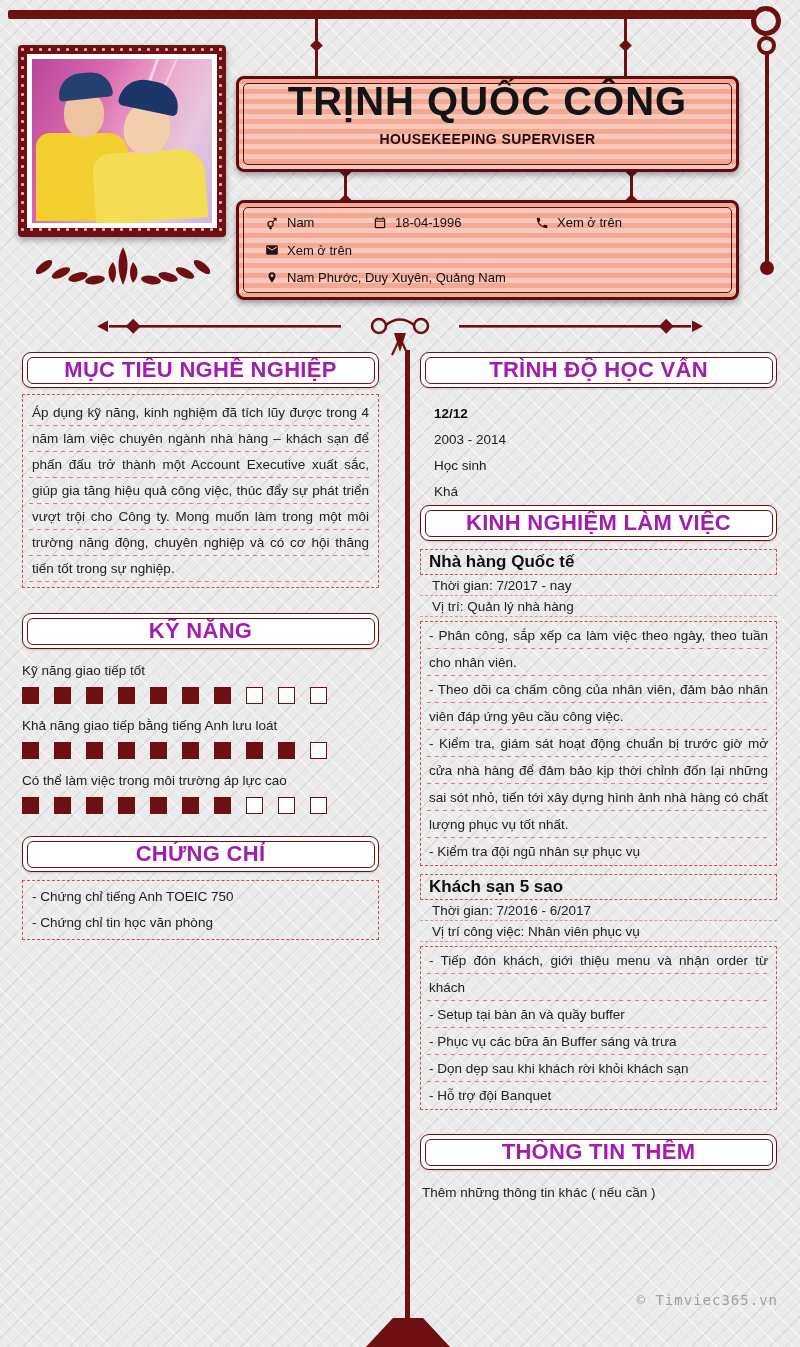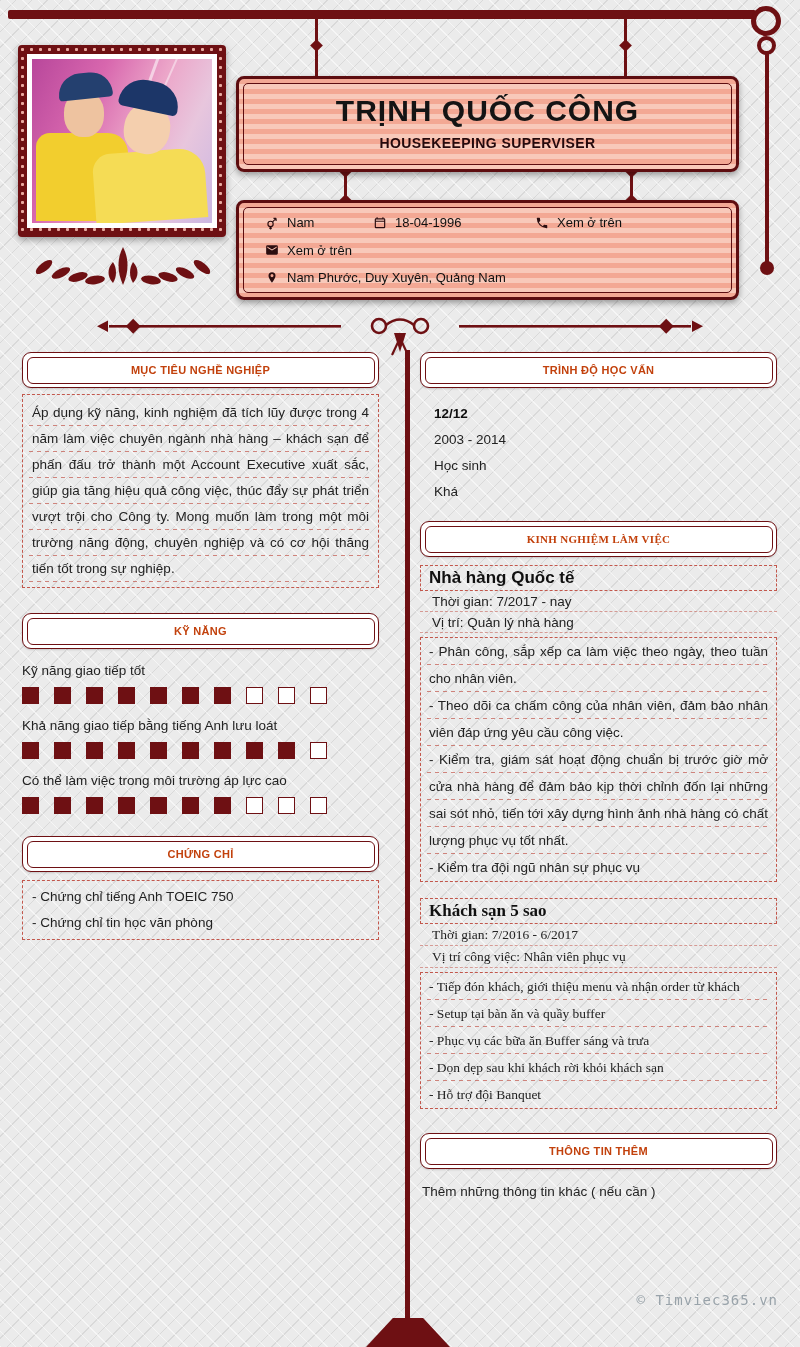--- a/index.html
+++ b/index.html
@@ -47,54 +47,54 @@
   .p2body{left:62px;top:92px;width:112px;height:70px;background:#f5dc55;border-radius:18px 26px 0 0;transform:rotate(-4deg);}
   .laurel{position:absolute;left:28px;top:242px;width:190px;height:48px;}
   
   .plaque{
     position:absolute;box-sizing:border-box;
     background:repeating-linear-gradient(180deg,#f3a894 0 5px,#f8c9ba 5px 10px);
     border:3px solid #5d0d10;border-radius:8px;box-shadow:0 3px 6px rgba(0,0,0,.35);
   }
   .plaque::after{content:"";position:absolute;inset:4px;border:1.5px solid #5d0d10;border-radius:5px;pointer-events:none;}
   .name-plaque{left:236px;top:76px;width:503px;height:96px;text-align:center;}
-  .cand-name{margin-top:15px;font-size:30px;font-weight:bold;letter-spacing:1px;color:#141414;}
+  .cand-name{font-size:40px;font-weight:bold;letter-spacing:1px;color:#141414;}
   .cand-title{margin-top:7px;font-size:14px;font-weight:bold;letter-spacing:.4px;color:#24090c;}
   .info-plaque{left:236px;top:200px;width:503px;height:100px;padding:12px 26px;display:flex;flex-direction:column;justify-content:space-between;}
   .info-row{display:flex;align-items:center;font-size:13px;color:#101010;}
   .info-item{display:flex;align-items:center;gap:8px;}
   .w1{width:108px;} .w2{width:162px;}
   .ic{width:14px;height:14px;color:#2b0e10;fill:currentColor;flex:0 0 auto;}
   
   .divider{position:absolute;left:95px;top:312px;width:610px;height:46px;}
   .center-line{position:absolute;left:405px;top:350px;width:5px;height:968px;background:#6e1013;}
   .bottom-cap{position:absolute;left:366px;top:1318px;width:84px;height:29px;background:#6e1013;
     clip-path:polygon(32% 0,68% 0,100% 100%,0 100%);}
   
   .col{position:absolute;top:352px;width:357px;}
   .col-left{left:22px;} .col-right{left:420px;}
   .sec-h{
     position:relative;box-sizing:border-box;height:36px;display:flex;align-items:center;justify-content:center;
     background:#fff;border:1.6px solid #6e1013;border-radius:9px;box-shadow:0 1px 2px rgba(0,0,0,.15);
-    font-size:11px;font-weight:bold;letter-spacing:.3px;color:#c2410c;
+    font-size:22px;font-weight:bold;letter-spacing:.3px;color:#a21caf;
   }
   .sec-h::after{content:"";position:absolute;inset:3.5px;border:1px solid #6e1013;border-radius:6px;pointer-events:none;}
   .ruled-box{position:relative;border:1px dashed #c2574c;box-sizing:border-box;}
   .ruled-lines{position:absolute;left:6px;right:6px;top:5px;bottom:5px;pointer-events:none;
     background-image:repeating-linear-gradient(180deg,transparent 0 25px,rgba(194,87,76,.7) 25px 26px);
     -webkit-mask-image:repeating-linear-gradient(90deg,#000 0 4px,transparent 4px 8px);
     mask-image:repeating-linear-gradient(90deg,#000 0 4px,transparent 4px 8px);}
   .obj-box{margin-top:6px;padding:5px 9px;font-size:13.5px;line-height:26px;text-align:justify;color:#222;}
   .obj-box p{margin:0;position:relative;}
   .skill-label{margin-top:14px;font-size:13.5px;color:#222;}
   .squares{display:flex;gap:15px;margin-top:9px;}
   .sq{width:17px;height:17px;box-sizing:border-box;}
   .sq-f{background:#6e1013;}
   .sq-e{border:1.6px solid #6e1013;background:#fff;}
-  .mt18{margin-top:25px;} .mt22{margin-top:22px;} .mt12{margin-top:16px;font-family:Liberation Serif, serif;} .mt24{margin-top:24px;}
+  .mt18{margin-top:25px;} .mt22{margin-top:22px;} .mt12{margin-top:0;} .mt24{margin-top:24px;}
   .cert-box{margin-top:8px;padding:3px 9px;font-size:13.5px;line-height:26px;color:#222;}
   .cert-box div{position:relative;}
   .edu{margin-top:13px;padding-left:14px;font-size:13.5px;line-height:26px;color:#222;}
   .edu-grade{font-weight:bold;color:#101010;}
   .company-box{margin-top:8px;border:1px dashed #c2574c;padding:2px 8px;font-weight:bold;font-size:17px;color:#101010;box-sizing:border-box;}
   .job-line{padding:3px 8px 2px 12px;font-size:13.5px;color:#222;border-bottom:1px dashed rgba(194,87,76,.55);}
   .duty-box{margin-top:4px;padding:0 8px;font-size:13.5px;line-height:27px;text-align:justify;color:#222;}
   .duty-box .ruled-lines{background-image:repeating-linear-gradient(180deg,transparent 0 26px,rgba(194,87,76,.7) 26px 27px);top:0;bottom:2px;}
   .duty{position:relative;}
   .more-text{margin-top:15px;padding-left:2px;font-size:13.5px;color:#222;}

